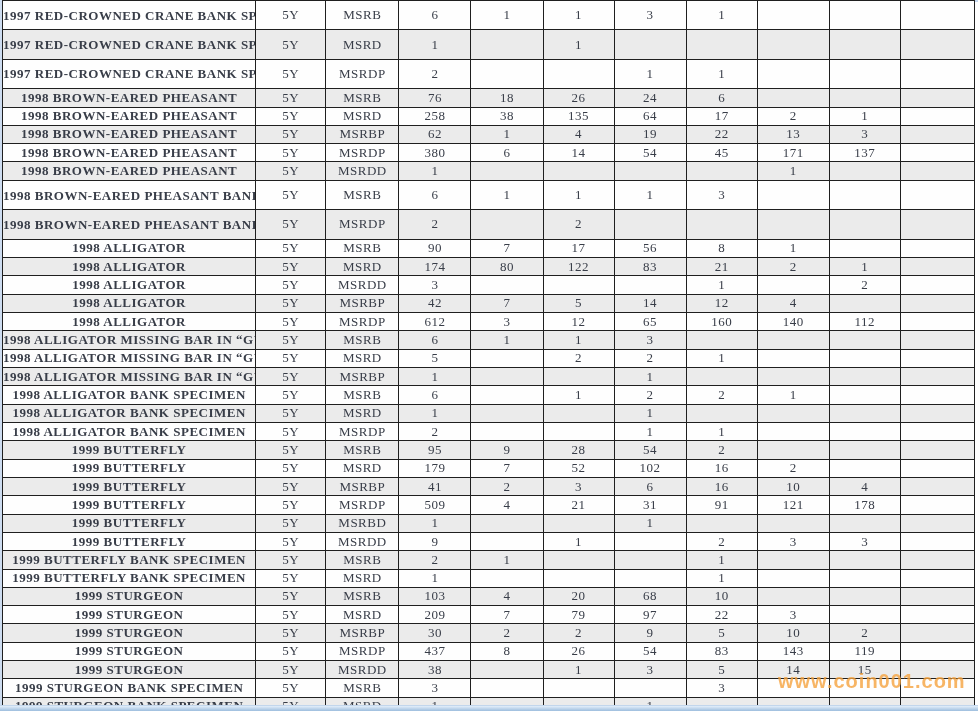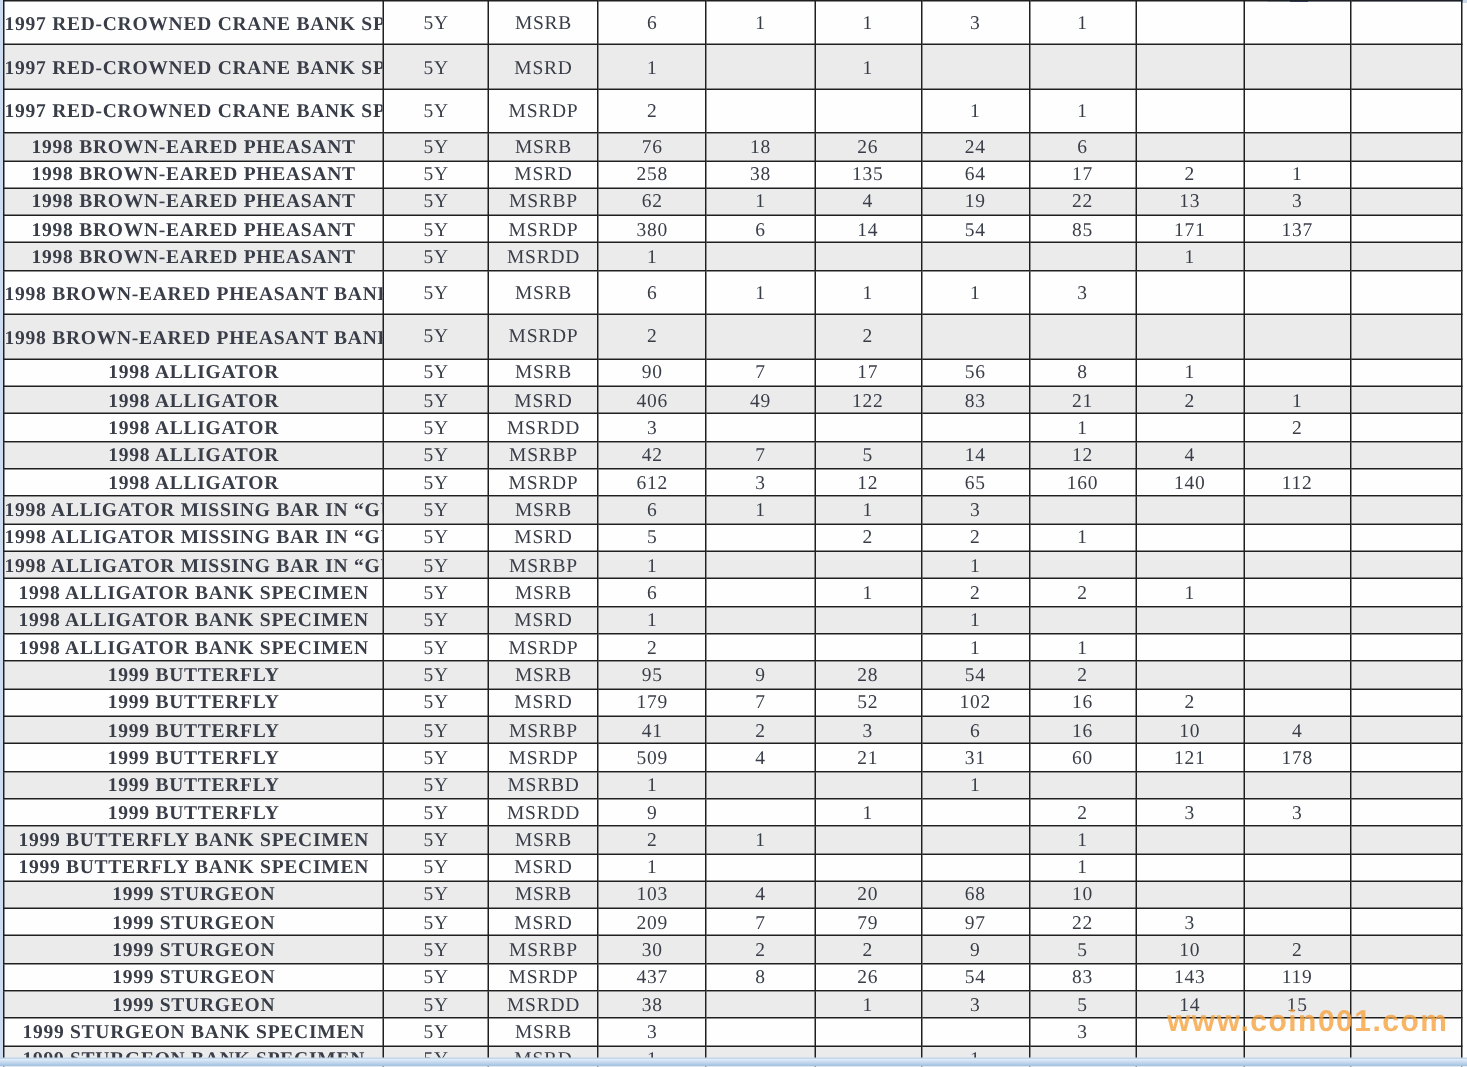--- a/index.html
+++ b/index.html
@@ -150,21 +150,21 @@
         <td class="count"></td>
       </tr>
       <tr class="normal">
         <td class="name">1998 BROWN-EARED PHEASANT</td>
         <td class="period">5Y</td>
         <td class="grade">MSRDP</td>
         <td class="total">380</td>
         <td class="count">6</td>
         <td class="count">14</td>
         <td class="count">54</td>
-        <td class="count">85</td>
+        <td class="count">45</td>
         <td class="count">171</td>
         <td class="count">137</td>
         <td class="count"></td>
       </tr>
       <tr class="normal">
         <td class="name">1998 BROWN-EARED PHEASANT</td>
         <td class="period">5Y</td>
         <td class="grade">MSRDD</td>
         <td class="total">1</td>
         <td class="count"></td>
@@ -211,22 +211,22 @@
         <td class="count">56</td>
         <td class="count">8</td>
         <td class="count">1</td>
         <td class="count"></td>
         <td class="count"></td>
       </tr>
       <tr class="normal">
         <td class="name">1998 ALLIGATOR</td>
         <td class="period">5Y</td>
         <td class="grade">MSRD</td>
-        <td class="total">406</td>
-        <td class="count">49</td>
+        <td class="total">174</td>
+        <td class="count">80</td>
         <td class="count">122</td>
         <td class="count">83</td>
         <td class="count">21</td>
         <td class="count">2</td>
         <td class="count">1</td>
         <td class="count"></td>
       </tr>
       <tr class="normal">
         <td class="name">1998 ALLIGATOR</td>
         <td class="period">5Y</td>
@@ -384,21 +384,21 @@
         <td class="count"></td>
       </tr>
       <tr class="normal">
         <td class="name">1999 BUTTERFLY</td>
         <td class="period">5Y</td>
         <td class="grade">MSRDP</td>
         <td class="total">509</td>
         <td class="count">4</td>
         <td class="count">21</td>
         <td class="count">31</td>
-        <td class="count">60</td>
+        <td class="count">91</td>
         <td class="count">121</td>
         <td class="count">178</td>
         <td class="count"></td>
       </tr>
       <tr class="normal">
         <td class="name">1999 BUTTERFLY</td>
         <td class="period">5Y</td>
         <td class="grade">MSRBD</td>
         <td class="total">1</td>
         <td class="count"></td>

